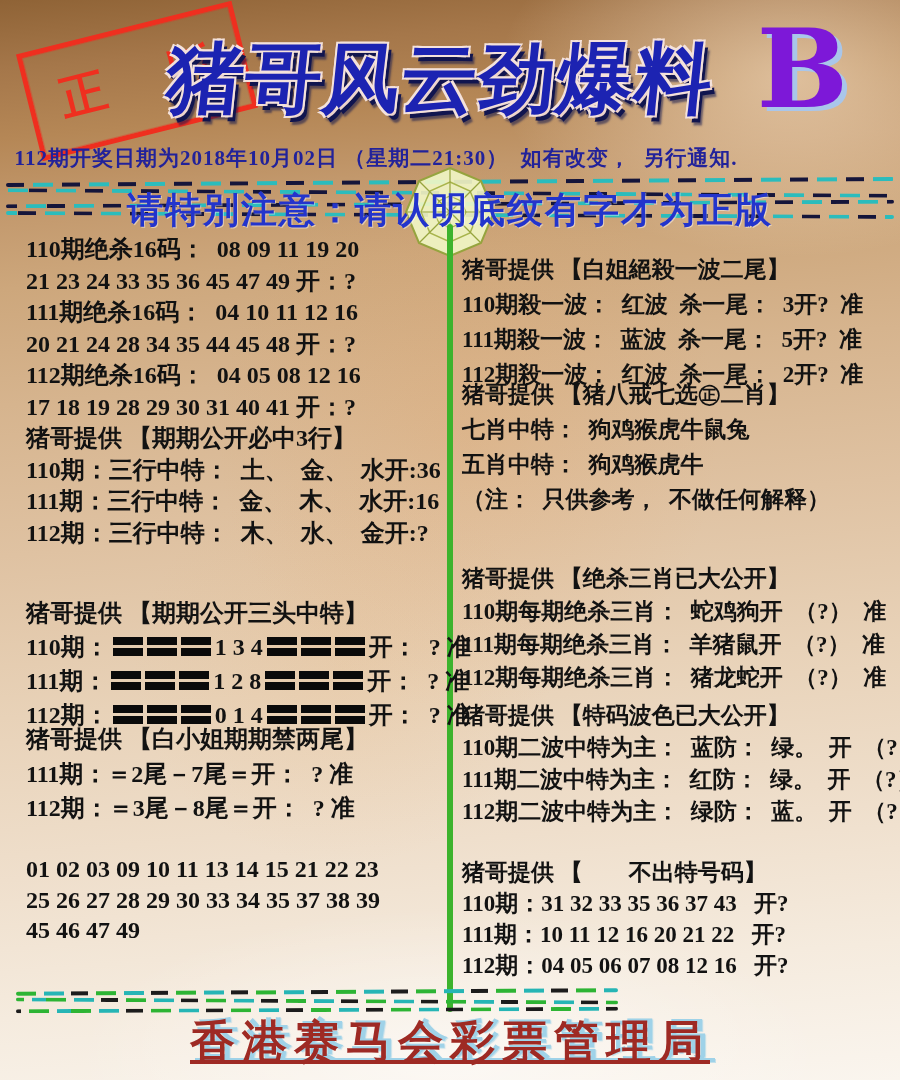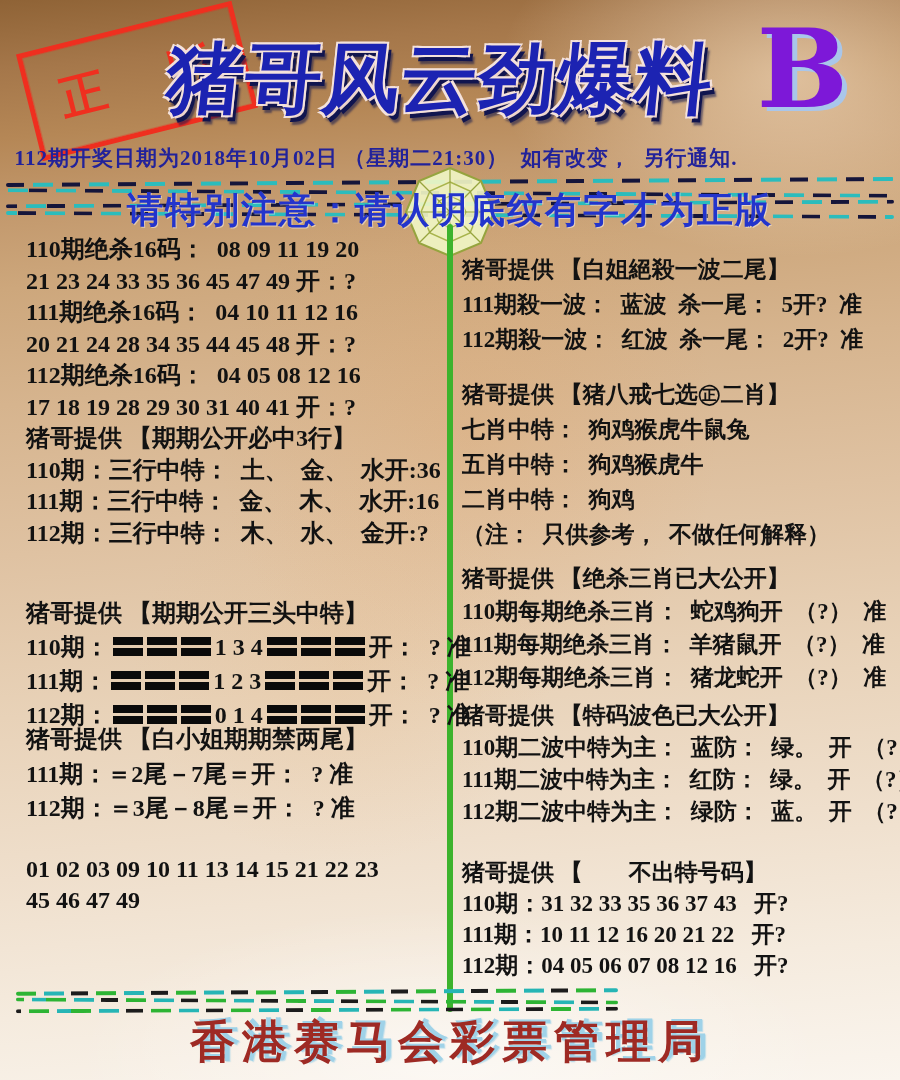--- a/index.html
+++ b/index.html
@@ -54,21 +54,21 @@
   #secD{top:842px;line-height:30.5px;}
   #secE{top:240px;line-height:35px;}
   #secF{top:365px;line-height:35px;}
   #secG{top:550px;line-height:33px;}
   #secH{top:688px;line-height:32px;}
   #secI{top:845px;line-height:31px;}
   .getas{display:inline-block;margin:0 2px;}
   .getas i{display:inline-block;width:30px;height:19px;margin:0 2px;vertical-align:-1px;
     background:linear-gradient(#0a0a0a 0 8px,transparent 8px 11px,#0a0a0a 11px 19px);}
   .footer{position:absolute;top:1012px;left:0;width:900px;text-align:center;font-size:45px;font-weight:bold;
-    letter-spacing:7px;color:#9e2a24;text-shadow:5px -2px 0 #9fd2e8,6px -1px 1px rgba(159,210,232,.6);}
+    letter-spacing:7px;color:#9e2a24;text-shadow:5px -2px 0 #9fd2e8,6px -1px 1px rgba(159,210,232,.6);text-decoration:underline;}
 </style>
 </head>
 <body>
 
 <div class="page">
 
   <div class="stamp">
     <span>正 版</span>
   </div>
   <div class="title">猪哥风云劲爆料</div>
@@ -109,46 +109,47 @@
     <div class="line">17 18 19 28 29 30 31 40 41 开：?</div>
     <div class="line">猪哥提供 【期期公开必中3行】</div>
     <div class="line">110期：三行中特：  土、  金、  水开:36</div>
     <div class="line">111期：三行中特：  金、  木、  水开:16</div>
     <div class="line">112期：三行中特：  木、  水、  金开:?</div>
   </div>
 
   <div class="sec colL" id="secB">
     <div class="line">猪哥提供 【期期公开三头中特】</div>
     <div class="line"><span>110期：</span><span class="getas"><i></i><i></i><i></i></span><span>1 3 4</span><span class="getas"><i></i><i></i><i></i></span><span>开：  ? 准</span></div>
-    <div class="line"><span>111期：</span><span class="getas"><i></i><i></i><i></i></span><span>1 2 3</span><span class="getas"><i></i><i></i><i></i></span><span>开：  ? 准</span></div>
+    <div class="line"><span>111期：</span><span class="getas"><i></i><i></i><i></i></span><span>1 2 8</span><span class="getas"><i></i><i></i><i></i></span><span>开：  ? 准</span></div>
     <div class="line"><span>112期：</span><span class="getas"><i></i><i></i><i></i></span><span>0 1 4</span><span class="getas"><i></i><i></i><i></i></span><span>开：  ? 准</span></div>
   </div>
 
   <div class="sec colL" id="secC">
     <div class="line">猪哥提供 【白小姐期期禁两尾】</div>
     <div class="line">111期：＝2尾－7尾＝开：  ? 准</div>
     <div class="line">112期：＝3尾－8尾＝开：  ? 准</div>
   </div>
 
   <div class="sec colL" id="secD">
     <div class="line">01 02 03 09 10 11 13 14 15 21 22 23</div>
+    <div class="line">25 26 27 28 29 30 33 34 35 37 38 39</div>
     <div class="line">45 46 47 49</div>
   </div>
 
   <div class="sec colR" id="secE">
     <div class="line">猪哥提供 【白姐絕殺一波二尾】</div>
+    <div class="line">110期殺一波：  红波  杀一尾：  3开?  准</div>
     <div class="line">111期殺一波：  蓝波  杀一尾：  5开?  准</div>
     <div class="line">112期殺一波：  红波  杀一尾：  2开?  准</div>
   </div>
 
   <div class="sec colR" id="secF">
     <div class="line">猪哥提供 【猪八戒七选㊣二肖】</div>
     <div class="line">七肖中特：  狗鸡猴虎牛鼠兔</div>
     <div class="line">五肖中特：  狗鸡猴虎牛</div>
-    <div class="line">二肖中特：  狗鸡</div>
     <div class="line">（注：  只供参考，  不做任何解释）</div>
   </div>
 
   <div class="sec colR" id="secG">
     <div class="line">猪哥提供 【绝杀三肖已大公开】</div>
     <div class="line">110期每期绝杀三肖：  蛇鸡狗开  （?）  准</div>
     <div class="line">111期每期绝杀三肖：  羊猪鼠开  （?）  准</div>
     <div class="line">112期每期绝杀三肖：  猪龙蛇开  （?）  准</div>
   </div>
 

